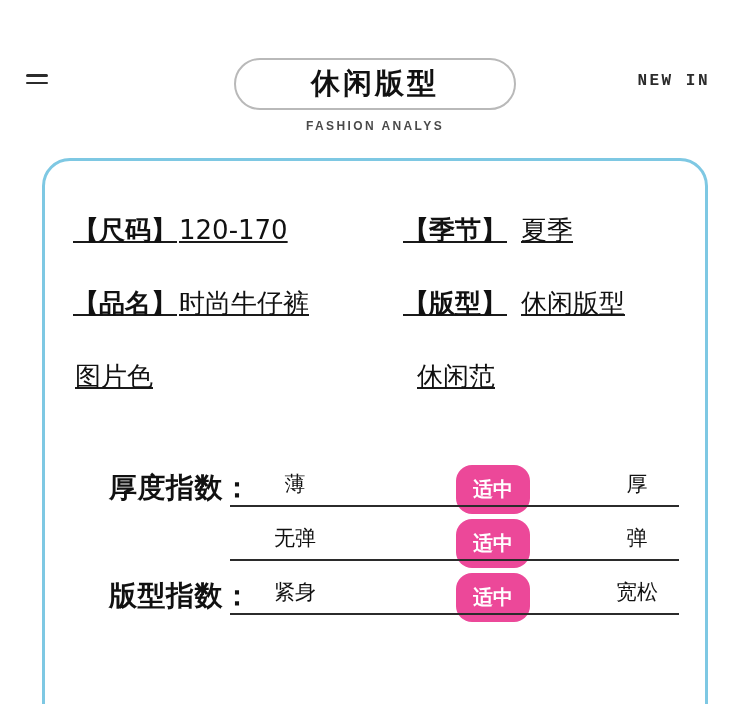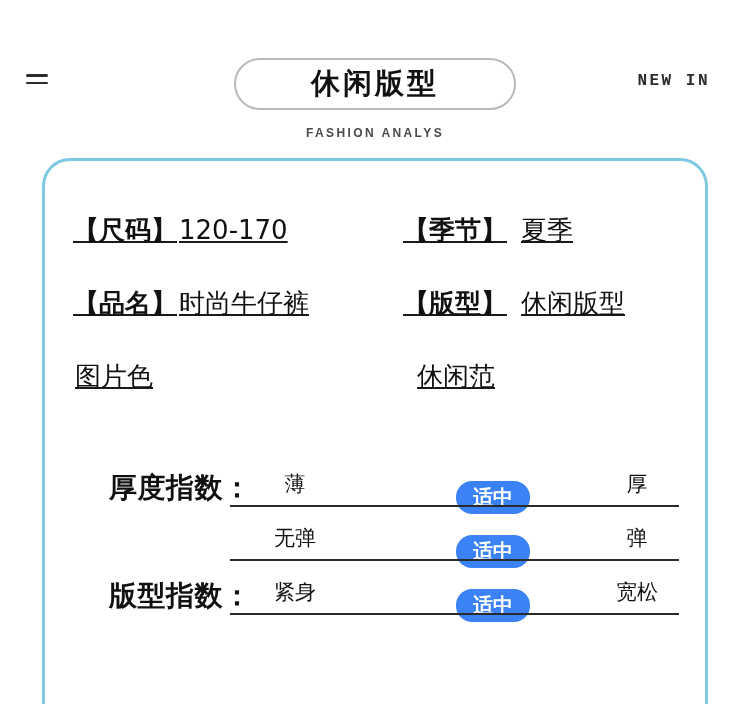--- a/index.html
+++ b/index.html
@@ -55,21 +55,21 @@
     font-weight: bold;
     letter-spacing: 3px;
     color: #111;
     font-family: "DejaVu Sans", "Liberation Sans", sans-serif;
   }
 
   .subtitle {
     position: absolute;
     left: 50%;
     transform: translateX(-50%);
-    top: 126px;
+    top: 119px;
     font-size: 12px;
     letter-spacing: 2.4px;
     color: #4a4a4a;
     font-weight: bold;
     font-family: "Liberation Sans", sans-serif;
   }
 
   .new-in {
     position: absolute;
     right: 40px;
@@ -162,28 +162,27 @@
     color: #111;
     font-family: "DejaVu Sans", "Liberation Sans", sans-serif;
     text-align: center;
     transform: translateX(-50%);
   }
   .opt.low  { left: 220px; }
   .opt.high { left: 562px; }
   .opt.mid {
     left: 418px;
     top: 4px;
-    background: #3b82f6;
+    background: #ec4899;
     color: #fff;
     font-weight: bold;
     border-radius: 16px;
-    padding: 4px 17px;
+    padding: 12px 17px;
     font-size: 20px;
     line-height: 1.25;
-    margin-top: 16px;
   }
 </style>
 </head>
 <body>
 
 <div class="header">
 
   <div class="menu-icon">
     <span></span>
     <span></span>

